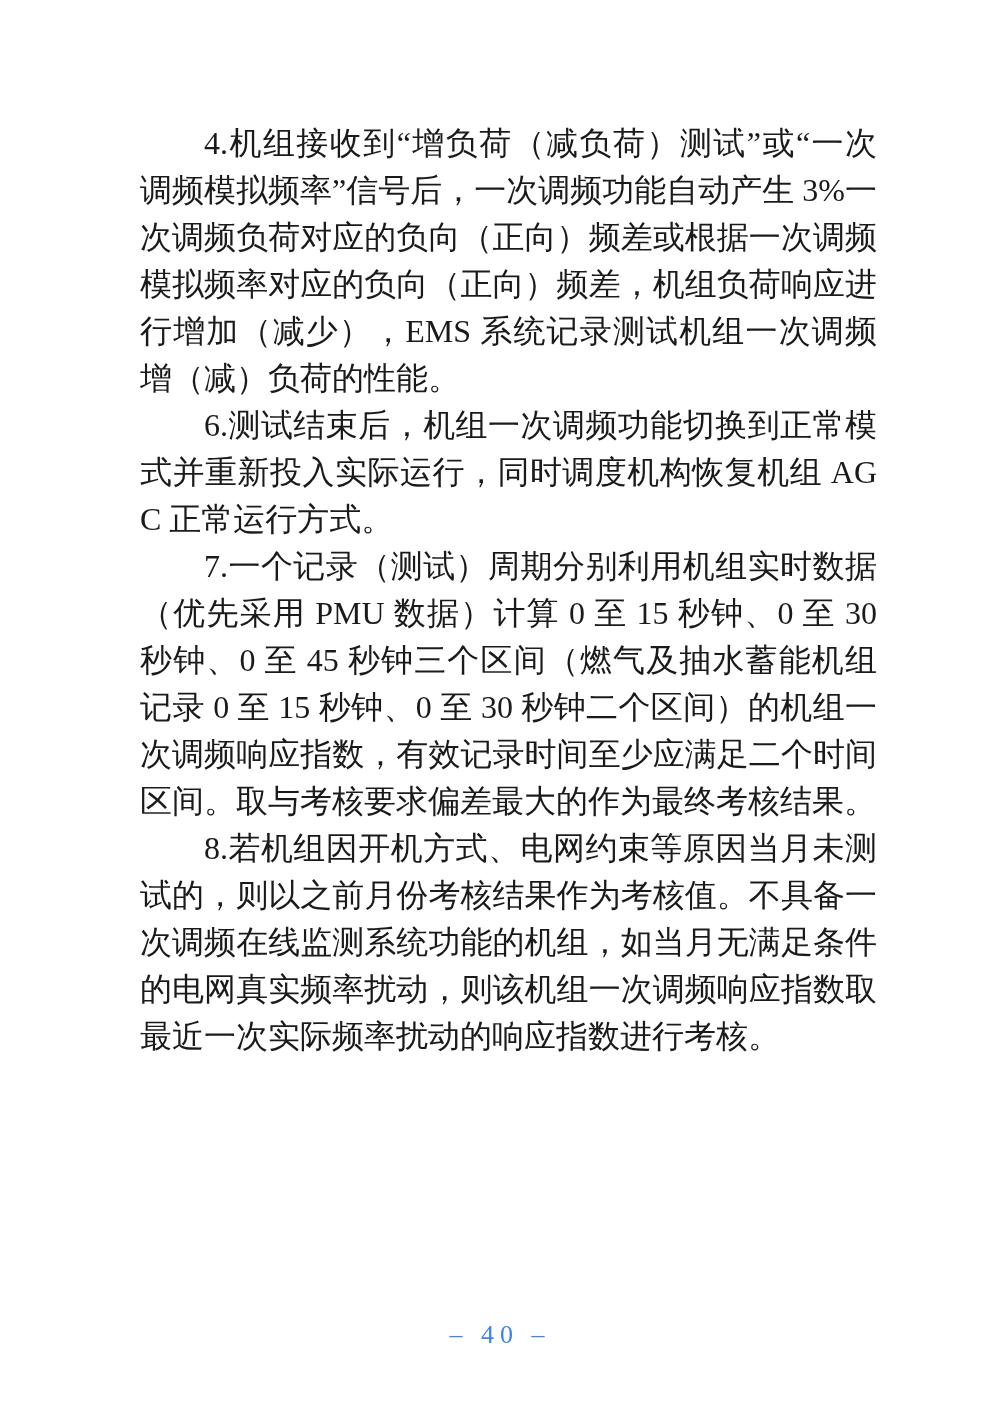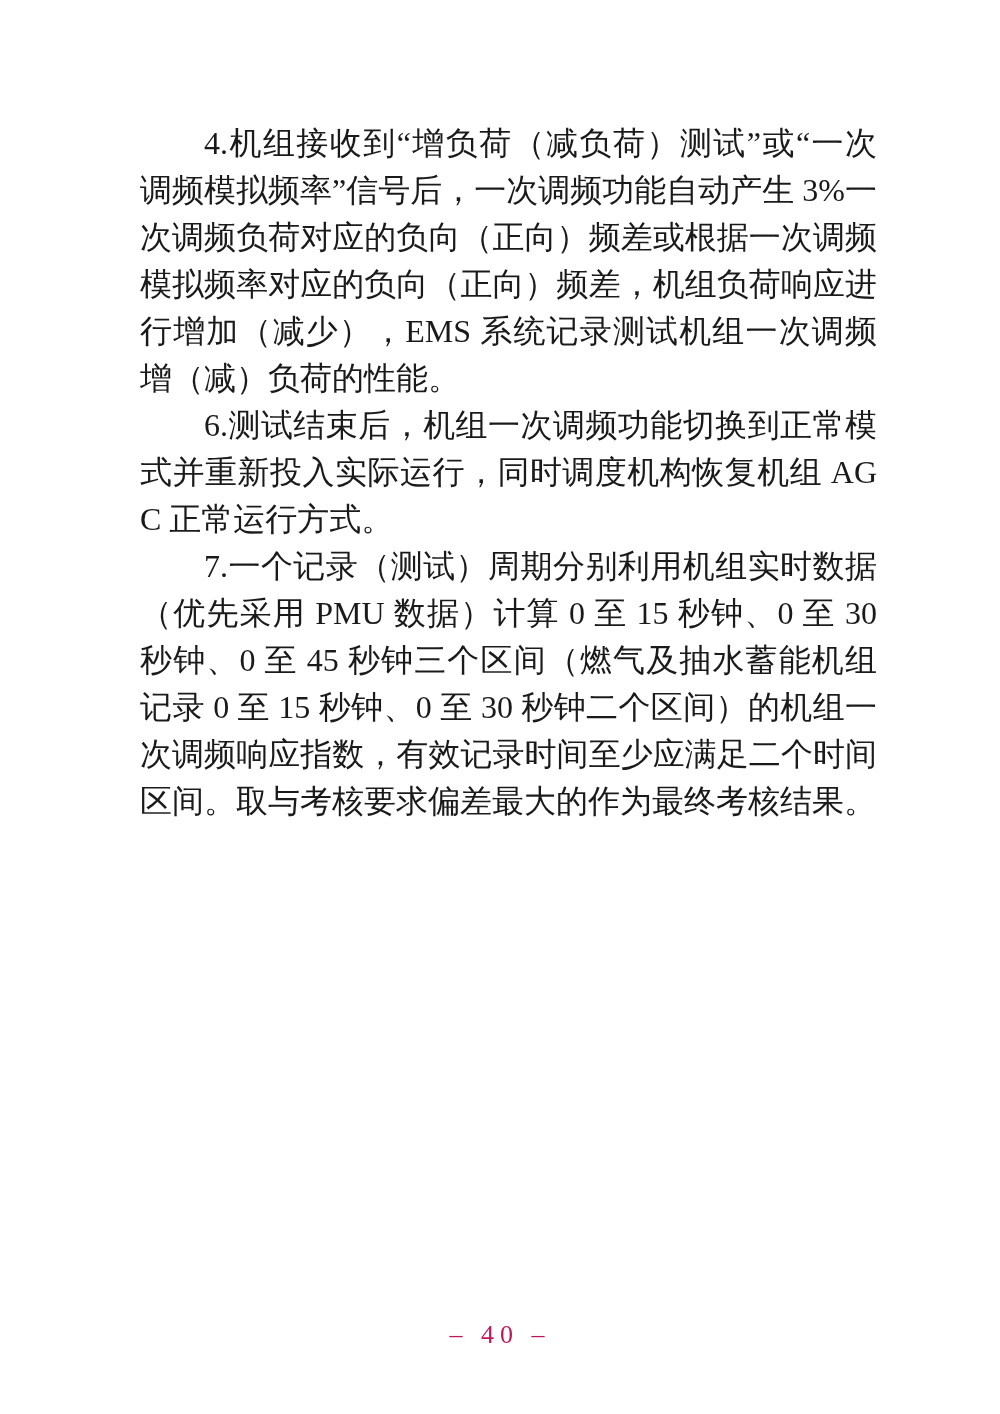--- a/index.html
+++ b/index.html
@@ -31,29 +31,30 @@
     padding: 0;
     text-indent: 2em;
     word-break: break-all;
   }
   .footer {
     position: absolute;
     top: 1318px;
     left: 0;
     width: 100%;
     text-align: center;
-    color: #be185d;
+    color: #3b82f6;
     font-size: 26px;
     letter-spacing: 6px;
     line-height: 34px;
   }
 </style>
 </head>
 <body>
 
 <div class="page">
   <div class="content">
     <p>4.机组接收到“增负荷（减负荷）测试”或“一次调频模拟频率”信号后，一次调频功能自动产生 3%一次调频负荷对应的负向（正向）频差或根据一次调频模拟频率对应的负向（正向）频差，机组负荷响应进行增加（减少），EMS 系统记录测试机组一次调频增（减）负荷的性能。</p>
     <p>6.测试结束后，机组一次调频功能切换到正常模式并重新投入实际运行，同时调度机构恢复机组 AGC 正常运行方式。</p>
     <p>7.一个记录（测试）周期分别利用机组实时数据（优先采用 PMU 数据）计算 0 至 15 秒钟、0 至 30 秒钟、0 至 45 秒钟三个区间（燃气及抽水蓄能机组记录 0 至 15 秒钟、0 至 30 秒钟二个区间）的机组一次调频响应指数，有效记录时间至少应满足二个时间区间。取与考核要求偏差最大的作为最终考核结果。</p>
+    <p>8.若机组因开机方式、电网约束等原因当月未测试的，则以之前月份考核结果作为考核值。不具备一次调频在线监测系统功能的机组，如当月无满足条件的电网真实频率扰动，则该机组一次调频响应指数取最近一次实际频率扰动的响应指数进行考核。</p>
   </div>
   <div class="footer">– 40 –</div>
 </div>
 
 </body></html>

